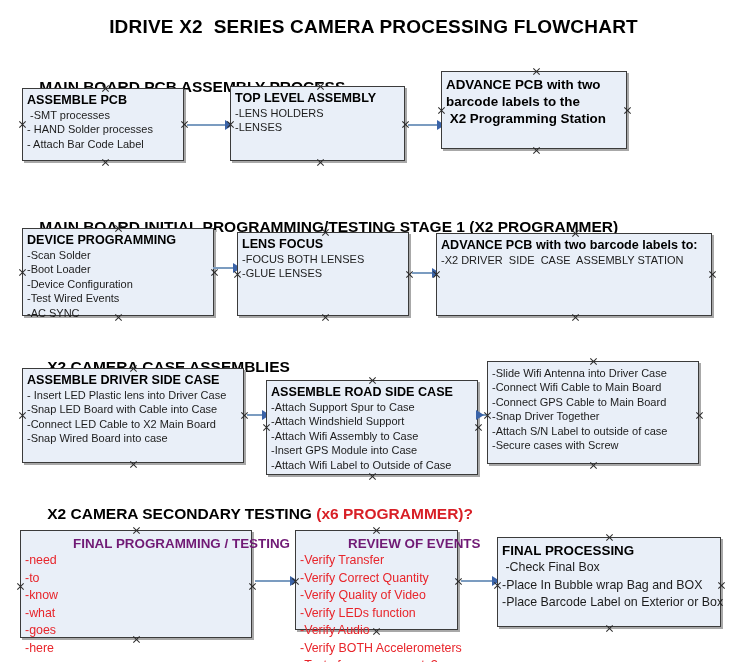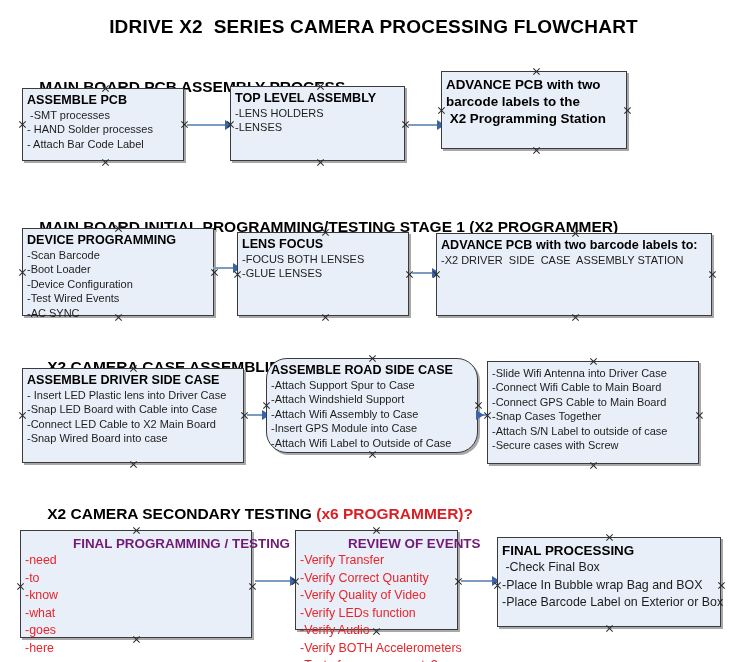--- a/index.html
+++ b/index.html
@@ -157,21 +157,21 @@
     <span class="handle" style="left:90px; top:74px;"></span>
     <span class="handle" style="left:181px; top:34px;"></span>
   </div>
 
   <div class="section-title" style="left:22px; top:200px;">
     <span>MAIN BOARD INITIAL PROGRAMMING/TESTING STAGE 1 (X2 PROGRAMMER)</span><span class="accent"></span>
   </div>
 
   <div class="box" style="left:22px; top:228px; width:192px; height:88px;">
     <div class="hdr">DEVICE PROGRAMMING</div>
-    <div class="line">-Scan Barcode</div>
+    <div class="line">-Scan Solder</div>
     <div class="line">-Boot Loader</div>
     <div class="line">-Device Configuration</div>
     <div class="line">-Test Wired Events</div>
     <div class="line">-AC SYNC</div>
     <span class="handle" style="left:-5px; top:39px;"></span>
     <span class="handle" style="left:91px; top:-5px;"></span>
     <span class="handle" style="left:91px; top:84px;"></span>
     <span class="handle" style="left:187px; top:39px;"></span>
   </div>
 
@@ -212,41 +212,41 @@
     <div class="line">-Snap Wired Board into case</div>
     <span class="handle" style="left:-5px; top:42px;"></span>
     <span class="handle" style="left:106px; top:-5px;"></span>
     <span class="handle" style="left:106px; top:91px;"></span>
     <span class="handle" style="left:217px; top:42px;"></span>
   </div>
 
   <div class="conn" style="left:247px; top:414px; width:18px;"></div>
   <div class="arrow-head" style="left:262px; top:410px;"></div>
 
-  <div class="box" style="left:266px; top:358px; width:212px; height:95px;border-radius:21px;">
+  <div class="box" style="left:266px; top:380px; width:212px; height:95px;">
     <div class="hdr">ASSEMBLE ROAD SIDE CASE</div>
     <div class="line">-Attach Support Spur to Case</div>
     <div class="line">-Attach Windshield Support</div>
     <div class="line">-Attach Wifi Assembly to Case</div>
     <div class="line">-Insert GPS Module into Case</div>
     <div class="line">-Attach Wifi Label to Outside of Case</div>
     <span class="handle" style="left:-5px; top:42px;"></span>
     <span class="handle" style="left:101px; top:-5px;"></span>
     <span class="handle" style="left:101px; top:91px;"></span>
     <span class="handle" style="left:207px; top:42px;"></span>
   </div>
 
   <div class="conn" style="left:481px; top:414px; width:18px;"></div>
   <div class="arrow-head" style="left:476px; top:410px;"></div>
 
   <div class="box" style="left:487px; top:361px; width:212px; height:103px;">
     <div class="line">-Slide Wifi Antenna into Driver Case</div>
     <div class="line">-Connect Wifi Cable to Main Board</div>
     <div class="line">-Connect GPS Cable to Main Board</div>
-    <div class="line">-Snap Cases Together</div>
+    <div class="line">-Snap Driver Together</div>
     <div class="line">-Attach S/N Label to outside of case</div>
     <div class="line">-Secure cases with Screw</div>
     <span class="handle" style="left:-5px; top:49px;"></span>
     <span class="handle" style="left:101px; top:-5px;"></span>
     <span class="handle" style="left:101px; top:99px;"></span>
     <span class="handle" style="left:207px; top:49px;"></span>
   </div>
 
   <div class="section-title" style="left:30px; top:487px;text-align:center;">
     <span>X2 CAMERA SECONDARY TESTING </span><span class="accent">(x6 PROGRAMMER)?</span>

